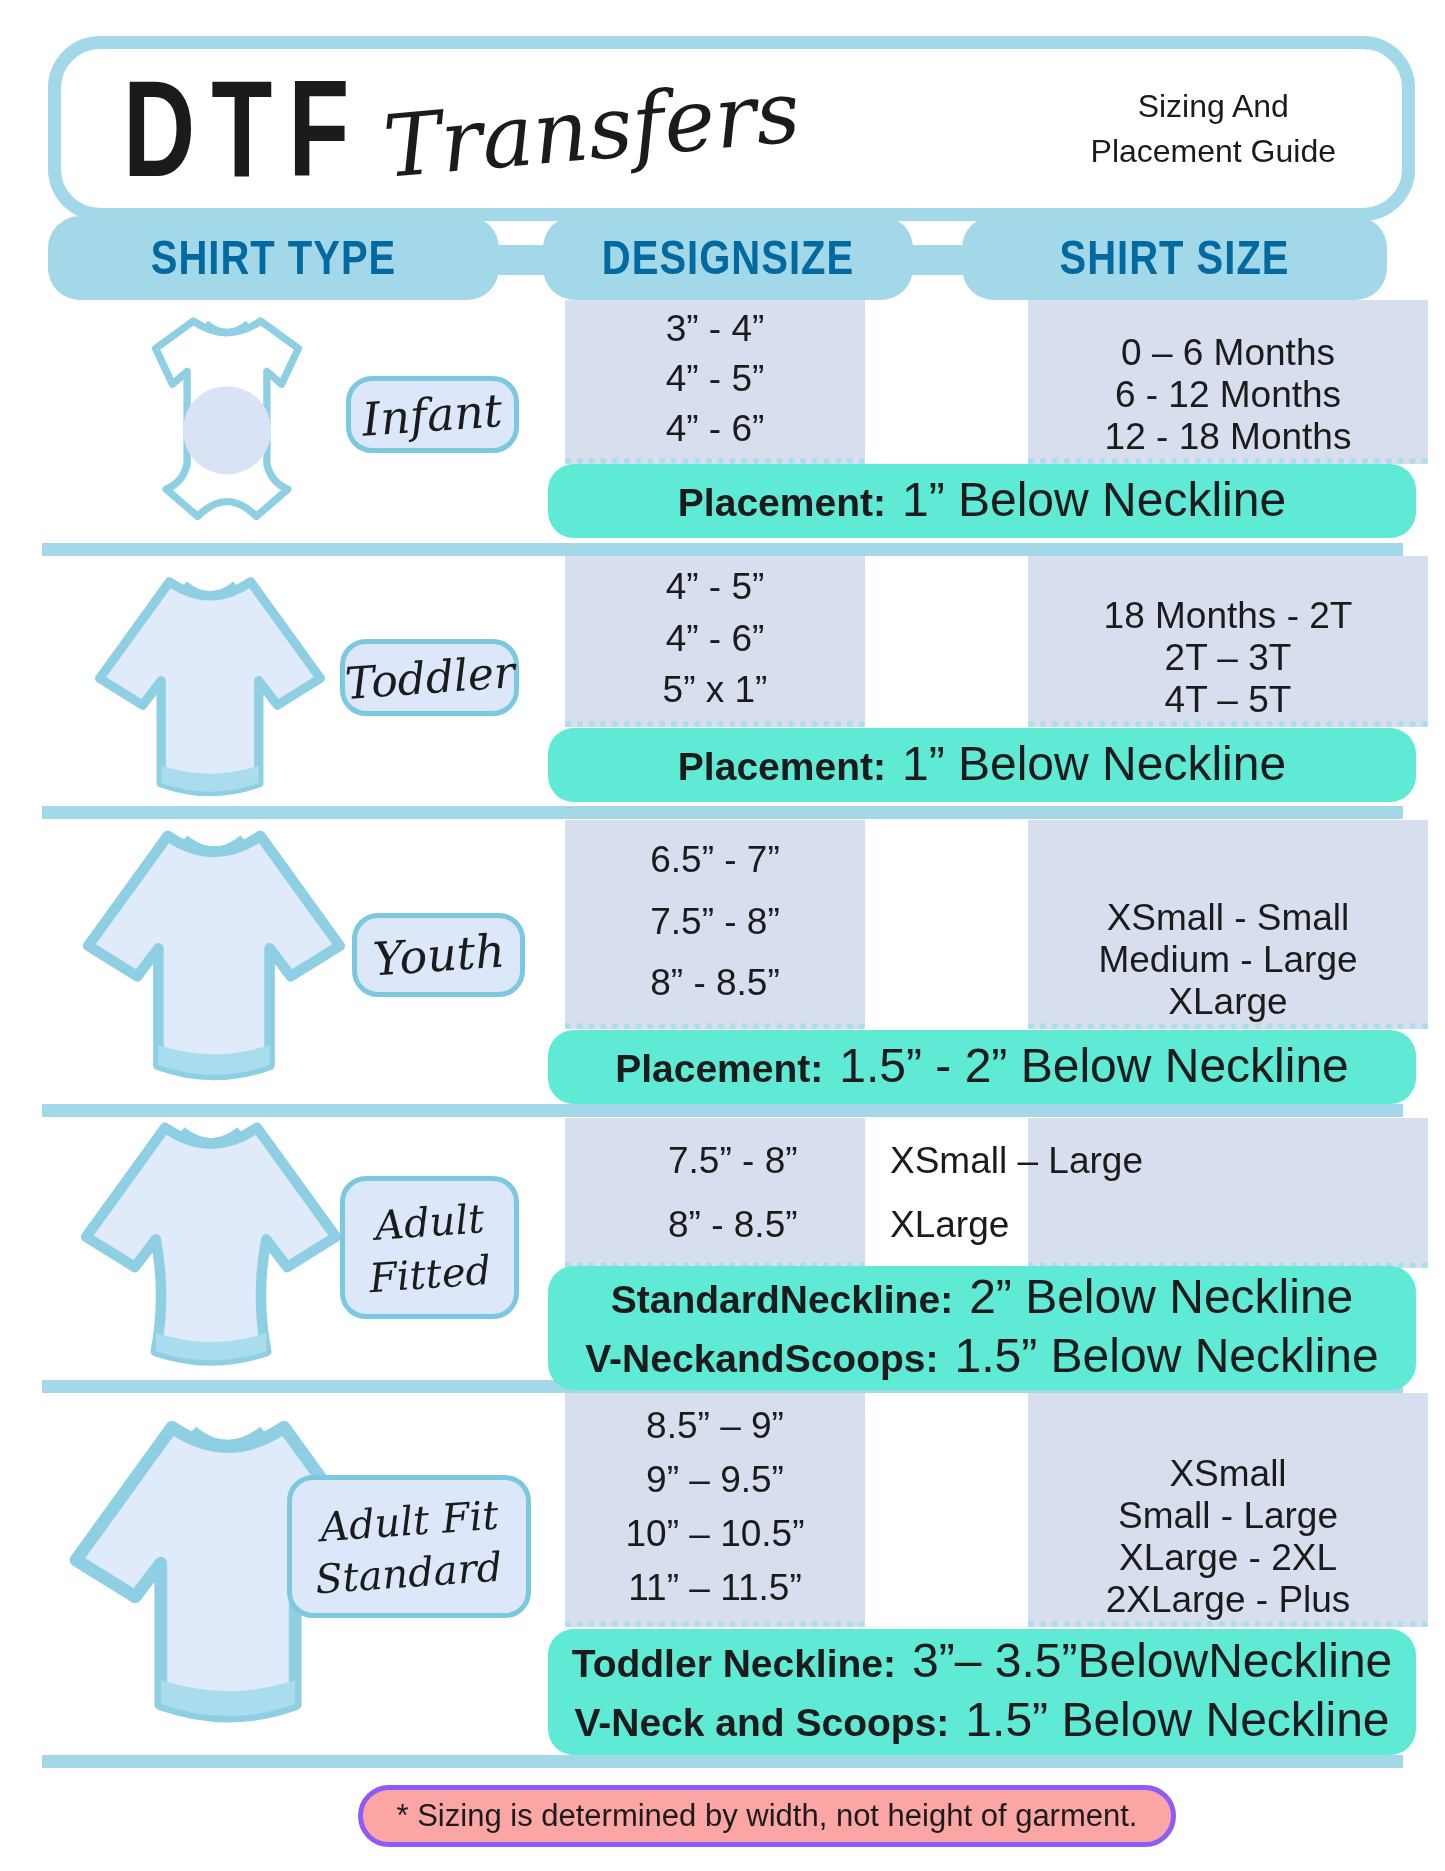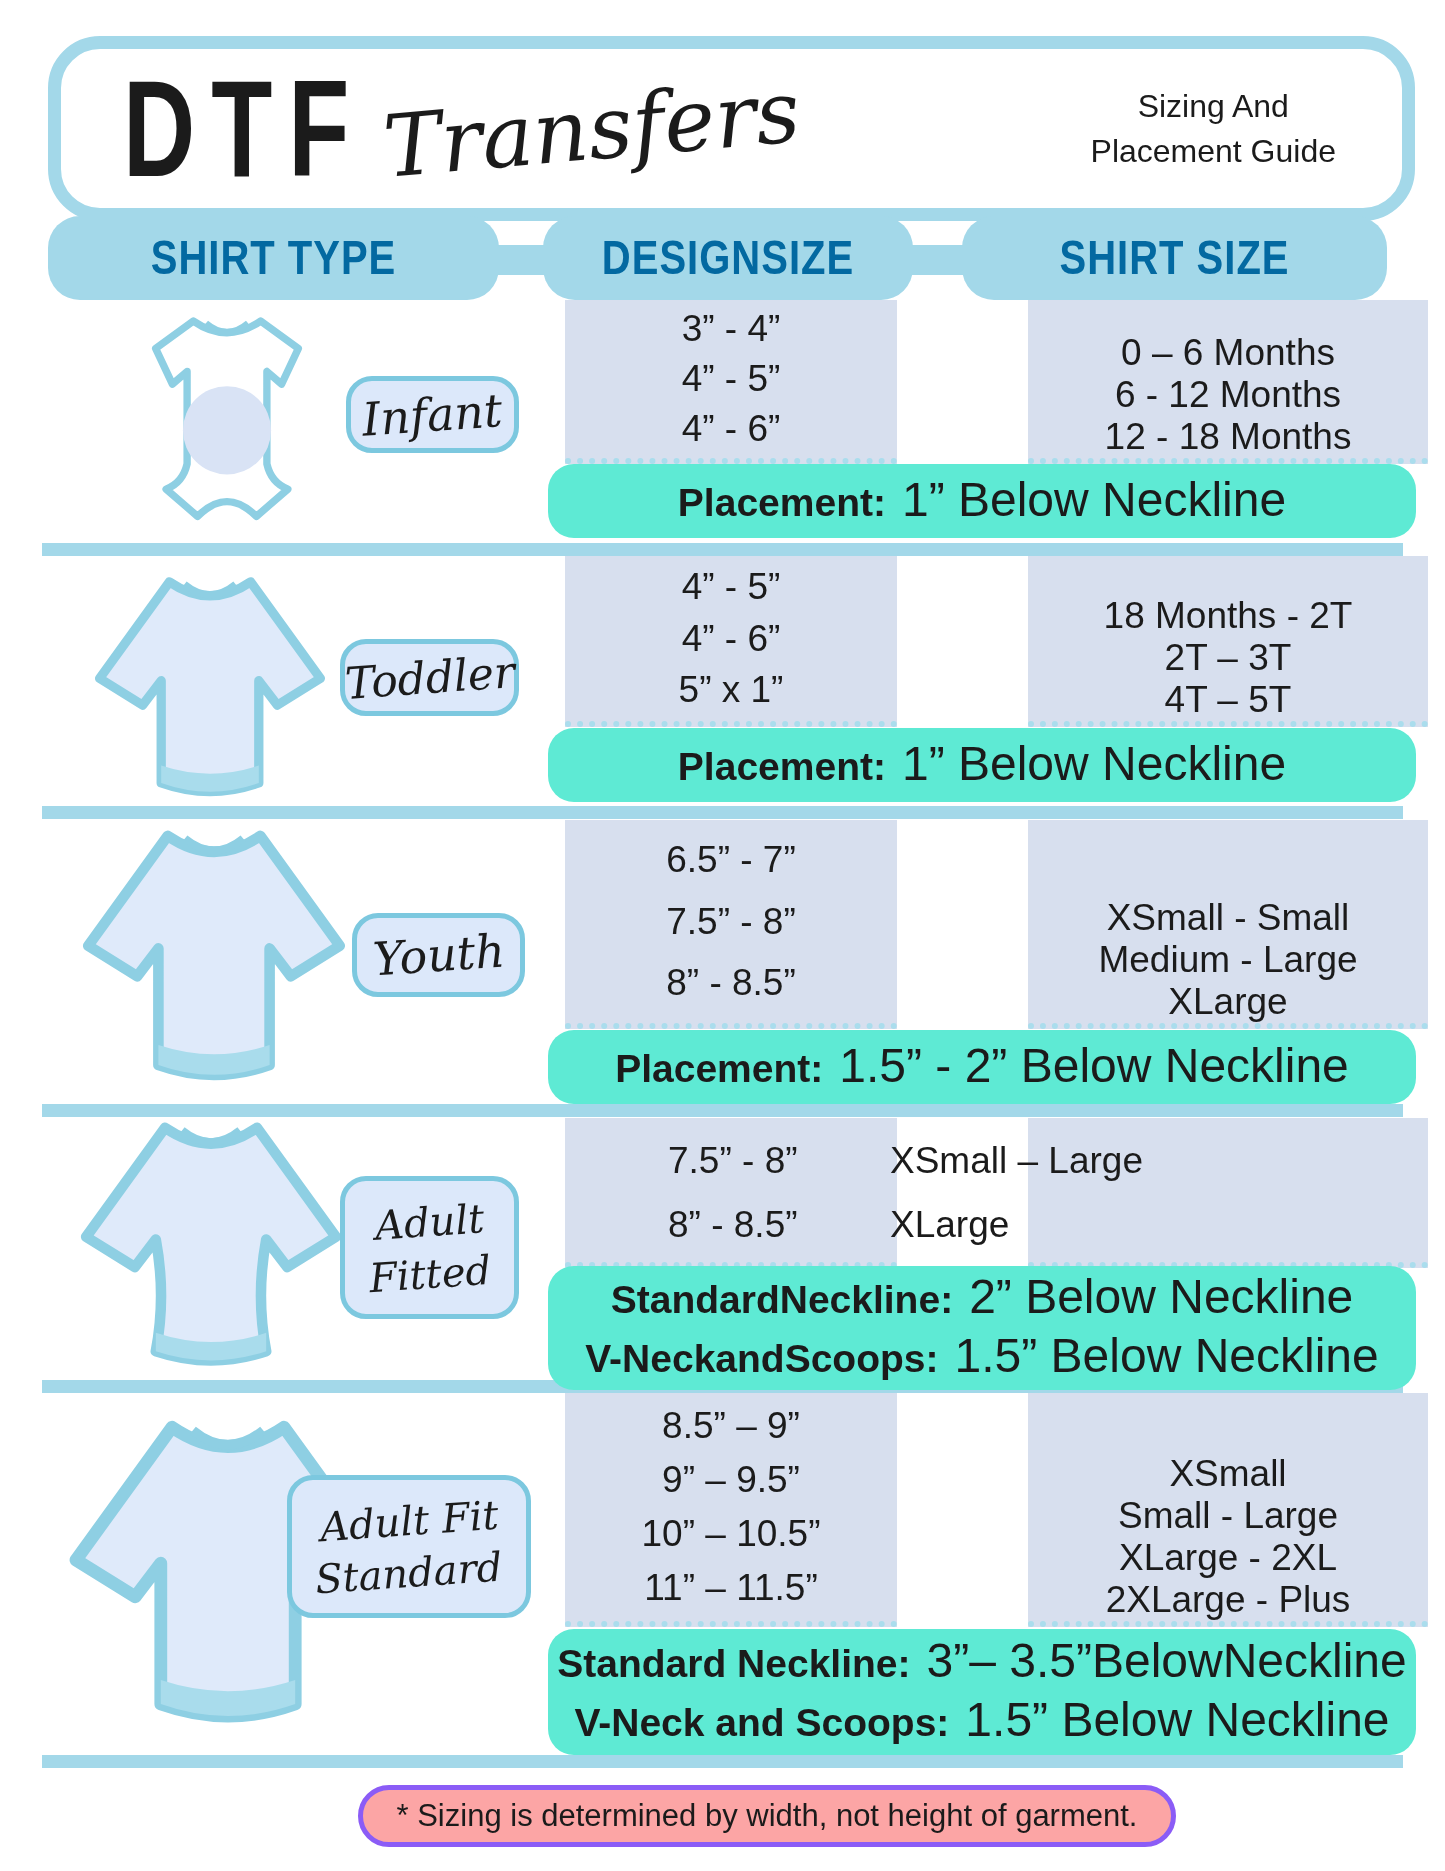--- a/index.html
+++ b/index.html
@@ -27,21 +27,21 @@
   .pill-design{left:543px;width:370px;}
   .pill-shirt-size{left:962px;width:425px;}
   .connector{position:absolute;top:245px;height:30px;background:#a3d8e9;z-index:2;}
   .conn-1{left:497px;width:50px;}
   .conn-2{left:911px;width:55px;}
 
   
   .col-block{position:absolute;background:#d7dfee;border-bottom:6px dotted #aadded;
              box-sizing:border-box;display:flex;flex-direction:column;
              justify-content:space-evenly;align-items:center;font-size:37px;z-index:1;}
-  .col-design{left:565px;width:332px;}
+  .col-design{left:565px;width:300px;}
   .col-shirt{left:1028px;width:400px;justify-content:flex-end;}
 
   .r1 .col-block{top:300px;height:164px;}
   .r2 .col-block{top:556px;height:171px;}
   .r3 .col-block{top:820px;height:209px;}
   .r4 .col-block{top:1118px;height:150px;}
   .r5 .col-block{top:1393px;height:234px;}
 
   
   .r4-lines{position:absolute;left:565px;top:1118px;width:720px;height:150px;z-index:2;
@@ -255,21 +255,21 @@
       <span>11” – 11.5”</span>
     </div>
     <div class="col-block col-shirt">
       <span>XSmall</span>
       <span>Small - Large</span>
       <span>XLarge - 2XL</span>
       <span>2XLarge - Plus</span>
     </div>
     <div class="placement-pill pp-5">
       <div class="pl-line">
-        <span class="pl-label">Standard Neckline:</span>
+        <span class="pl-label">Toddler Neckline:</span>
         <span class="pl-value">3”– 3.5”BelowNeckline</span>
       </div>
       <div class="pl-line">
         <span class="pl-label">V-Neck and Scoops:</span>
         <span class="pl-value">1.5” Below Neckline</span>
       </div>
     </div>
     <div class="divider dv-5"></div>
   </div>
 

